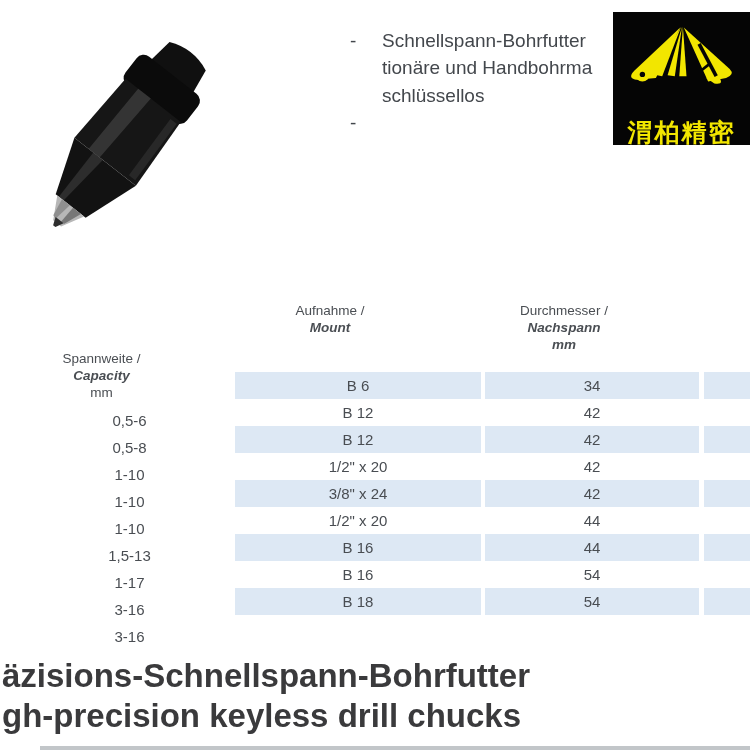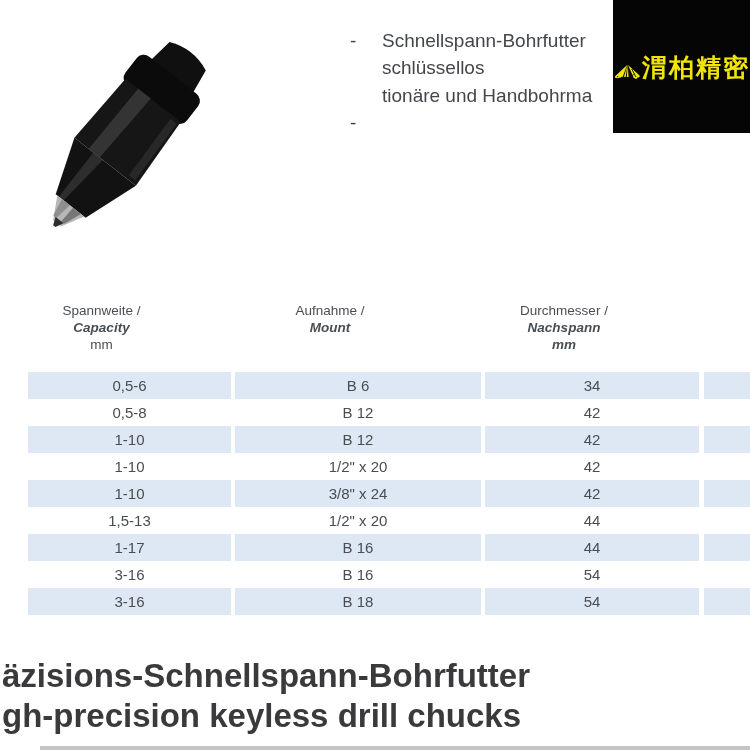--- a/index.html
+++ b/index.html
@@ -13,35 +13,35 @@
   .chuck-wrap svg { filter: blur(0.5px); }
 
   
   .features { position: absolute; left: 350px; top: 27px; width: 400px; color: #43474c; }
   .feature-line { display: flex; height: 27.5px; align-items: center; font-size: 19px; }
   .feature-line .dash { width: 32px; flex: 0 0 32px; }
   .feature-line .ftext { white-space: nowrap; }
 
   
   .logo {
-    position: absolute; left: 613px; top: 0; width: 137px; height: 133px;
-    background: #050505; display: flex; flex-direction: row;
-    align-items: center; justify-content: center;
+    position: absolute; left: 613px; top: 12px; width: 137px; height: 133px;
+    background: #050505; display: flex; flex-direction: column;
+    align-items: center; justify-content: space-between;
   }
   .logo .emblem { margin-top: 12px; }
   .logo .brand-name {
     margin-top: 2px; color: #f2e600; font-weight: bold; font-size: 25px;
     letter-spacing: 2px; line-height: 1; white-space: nowrap;
   }
 
   
   .spec-table { position: absolute; left: 0; top: 302px; width: 750px; }
   .thead { display: flex; height: 70px; color: #4a4e53; }
   .trow  { display: flex; height: 27px; padding-left: 28px; }
-  .c1 { width: 203px; } .c2 { width: 246px; } .c3 { width: 214px; } .c4 { flex: 1; }
+  .c1 { width: 203px; margin-top: 48px; } .c2 { width: 246px; } .c3 { width: 214px; } .c4 { flex: 1; }
   .gapA { width: 4px; flex: 0 0 4px; } .gapB { width: 5px; flex: 0 0 5px; }
   .hcell { display: flex; flex-direction: column; align-items: center; justify-content: flex-start; }
   .hline { font-size: 13.5px; line-height: 17px; text-align: center; }
   .hline.it { font-style: italic; font-weight: bold; }
   .cell {
     display: flex; align-items: center; justify-content: center;
     font-size: 15px; color: #494d52;
   }
   .trow.blue .cell { background: #dde8f4; }
 
@@ -81,25 +81,25 @@
     </svg>
   </div>
 
   <div class="features">
     <div class="feature-line">
       <span class="dash">-</span>
       <span class="ftext">Schnellspann-Bohrfutter</span>
     </div>
     <div class="feature-line">
       <span class="dash"></span>
+      <span class="ftext">tionäre und Handbohrma</span>
+    </div>
+    <div class="feature-line">
+      <span class="dash"></span>
       <span class="ftext">schlüssellos</span>
-    </div>
-    <div class="feature-line">
-      <span class="dash"></span>
-      <span class="ftext">tionäre und Handbohrma</span>
     </div>
     <div class="feature-line">
       <span class="dash">-</span>
     </div>
   </div>
 
   <div class="logo">
     <svg class="emblem" width="118" height="72" viewBox="0 0 130 80">
       <g fill="#f2e600">
 

